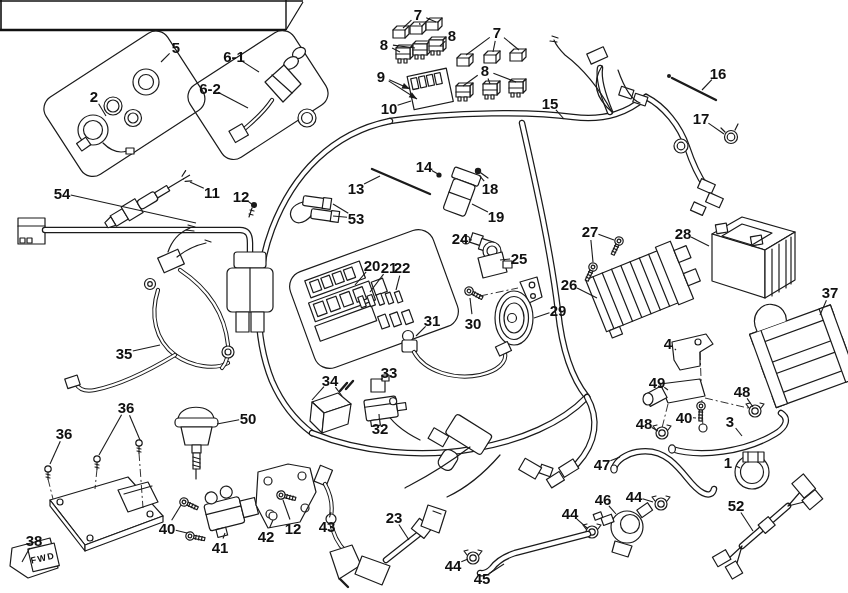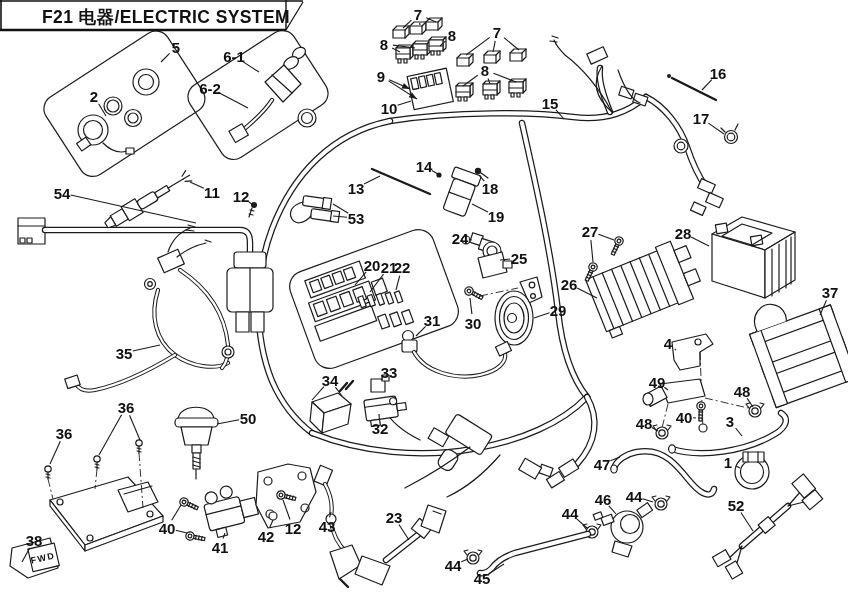--- a/index.html
+++ b/index.html
@@ -20,21 +20,20 @@
   .ldr{stroke:#1b1b1b;stroke-width:1.1;fill:none;}
   text.plabel{font-family:"Liberation Sans",sans-serif;font-weight:bold;font-size:15px;fill:#101010;}
   text.fwdtext{font-family:"Liberation Sans",sans-serif;font-weight:bold;font-size:9px;
                fill:#101010;letter-spacing:1.5px;}
   .tb{stroke:#111;fill:none;}
 </style>
 </head>
 <body>
 
 <div class="stage">
-  <div class="titlebar">F21 电器/ELECTRIC SYSTEM</div>
 
   <svg width="848" height="593" viewBox="0 0 848 593">
     <defs>
       <g id="cube">
         <polygon points="0,4 4,0 16,0 16,8 12,12 0,12" class="fw"></polygon>
         <polyline points="0,4 12,4 12,12" class="ln"></polyline>
         <line x1="12" y1="4" x2="16" y2="0" class="ln"></line>
       </g>
       <g id="relaybody">
         <polygon points="0,0 3,-3 17,-3 14,0" class="fw"></polygon>

